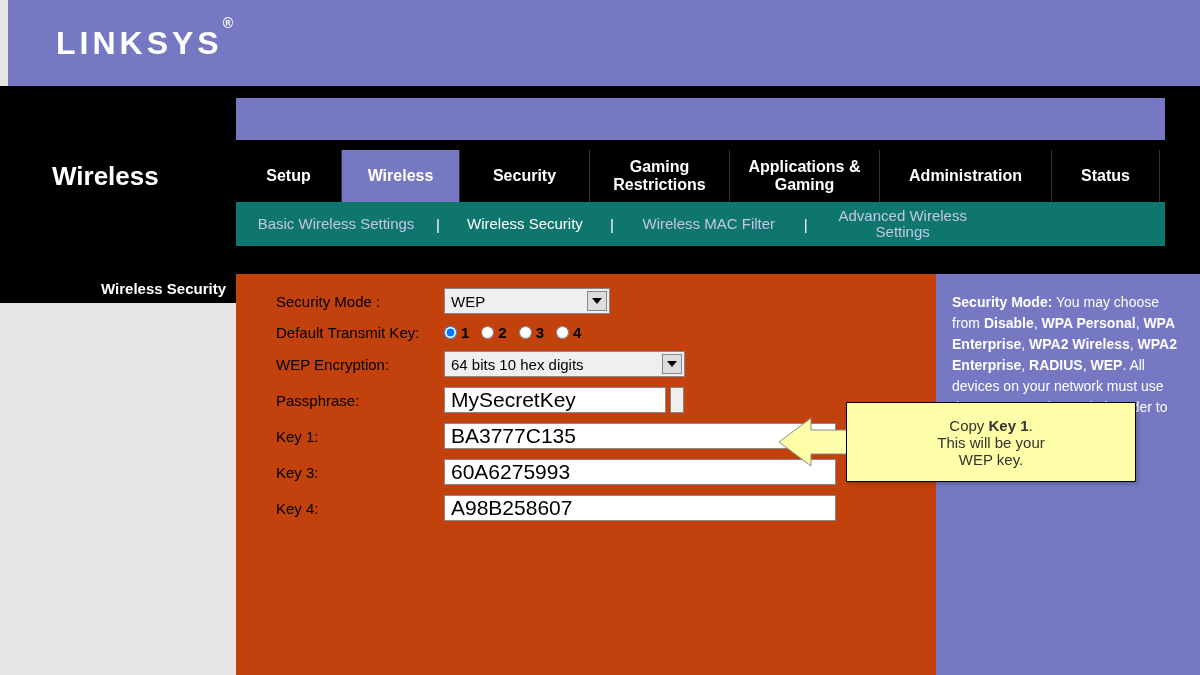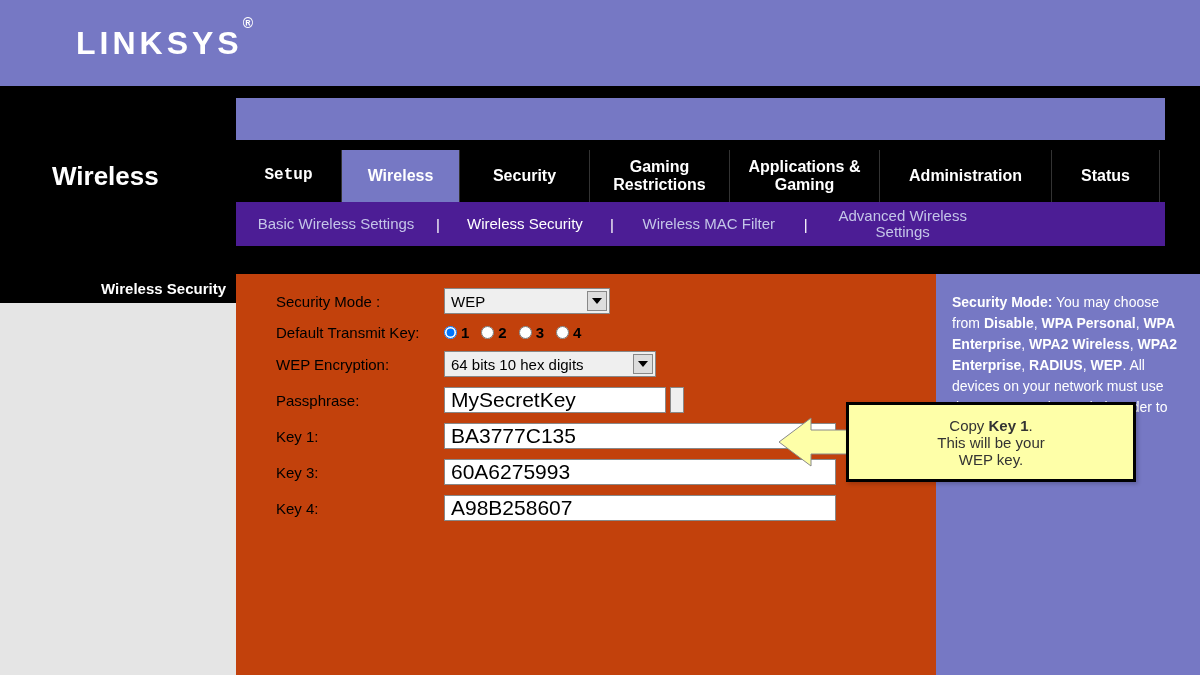--- a/index.html
+++ b/index.html
@@ -1,23 +1,24 @@
 <!DOCTYPE html>
 <html><head>
 <meta charset="utf-8">
 <style>
 * { margin: 0; padding: 0; box-sizing: border-box; }
 body { font-family: Arial, sans-serif; width: 1200px; height: 675px; background: #e5e5e5; overflow: hidden; }
 
 .header-purple {
   background: #7678c4;
   height: 86px;
-  padding-left: 76px;
-  display: flex;
-  align-items: center;
+  padding-left: 48px;
+  display: flex;
+  align-items: center;
+  margin-left: 8px;
 }
 .logo {
   color: #fff;
   font-size: 32px;
   font-weight: bold;
   letter-spacing: 4px;
   font-family: Arial, sans-serif;
 }
 .logo sup { font-size: 14px; top: -14px; position: relative; }
 
@@ -57,35 +58,35 @@
   display: flex;
   align-items: center;
   justify-content: center;
   text-align: center;
   cursor: pointer;
   border-right: 1px solid #333;
   padding: 0 14px;
   line-height: 1.1;
 }
 .tab.active { background: #7678c4; }
-.tab.setup { width: 106px; font-family: Liberation Mono, monospace; }
+.tab.setup { width: 106px; }
 .tab.wireless { width: 118px; }
 .tab.security { width: 130px; }
 .tab.access { width: 140px; }
 .tab.apps { width: 150px; }
 .tab.admin { width: 172px; }
 .tab.status { width: 108px; }
 
 .subtabs {
   position: absolute;
   top: 116px;
   left: 236px;
   right: 35px;
   height: 44px;
-  background: #4c1d95;
+  background: #0f766e;
   display: flex;
   align-items: center;
   font-size: 15px;
 }
 .subtab {
   color: #c4c5e8;
   padding: 0 20px;
   cursor: pointer;
   text-align: center;
   line-height: 1.1;
@@ -165,21 +166,21 @@
   margin-left: 4px;
 }
 
 .callout {
   position: absolute;
   top: 128px;
   left: 610px;
   width: 290px;
   height: 80px;
   background: #feffa8;
-  border: 3px solid #000000;
+  border: 1px solid #000000;
   display: flex;
   align-items: center;
   justify-content: center;
   text-align: center;
   font-size: 15px;
   color: #333;
   flex-direction: column;
   box-shadow: 2px 2px 4px rgba(0,0,0,0.2);
 }
 .arrow-left {
@@ -267,21 +268,21 @@
           </label>
         <label class="radio-item">
             <input type="radio" name="tx" style="">
             <span>4</span>
           </label>
       </div>
     </div>
 
     <div class="form-row">
       <div class="form-label">WEP Encryption:</div>
-      <div class="select-box" style="width:212px">
+      <div class="select-box" style="width:241px">
         <span>64 bits 10 hex digits</span>
         <span class="select-arrow">
             <svg viewBox="0 0 10 6">
               <polygon points="0,0 10,0 5,6" fill="#000"></polygon>
             </svg>
           </span>
       </div>
     </div>
 
     <div class="form-row">

